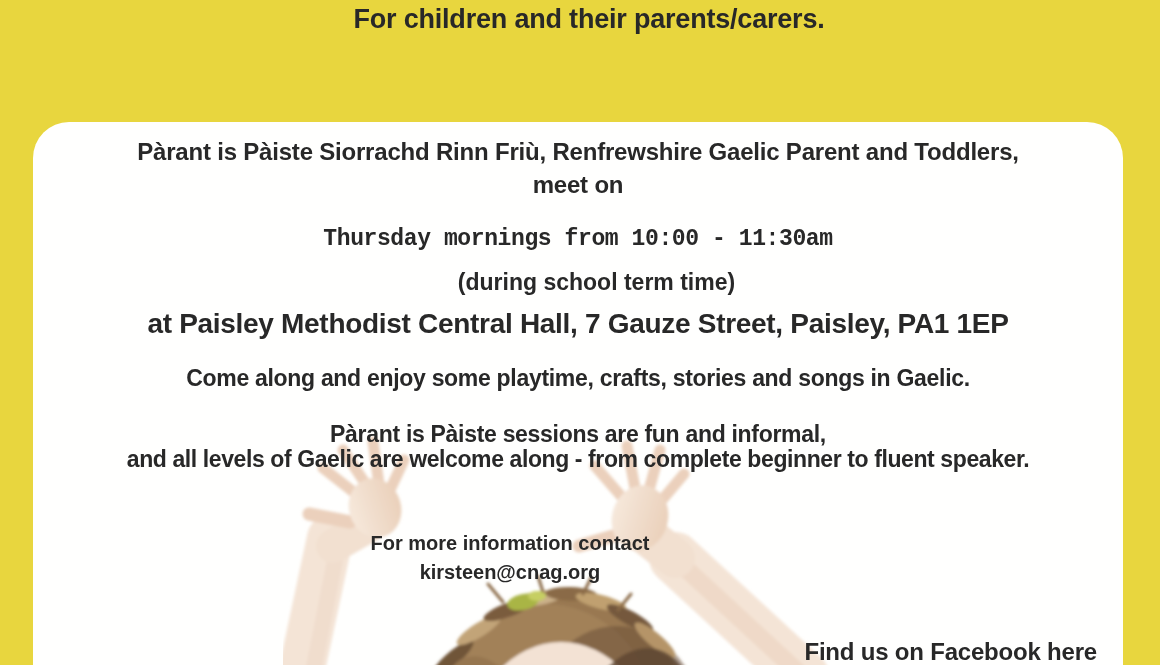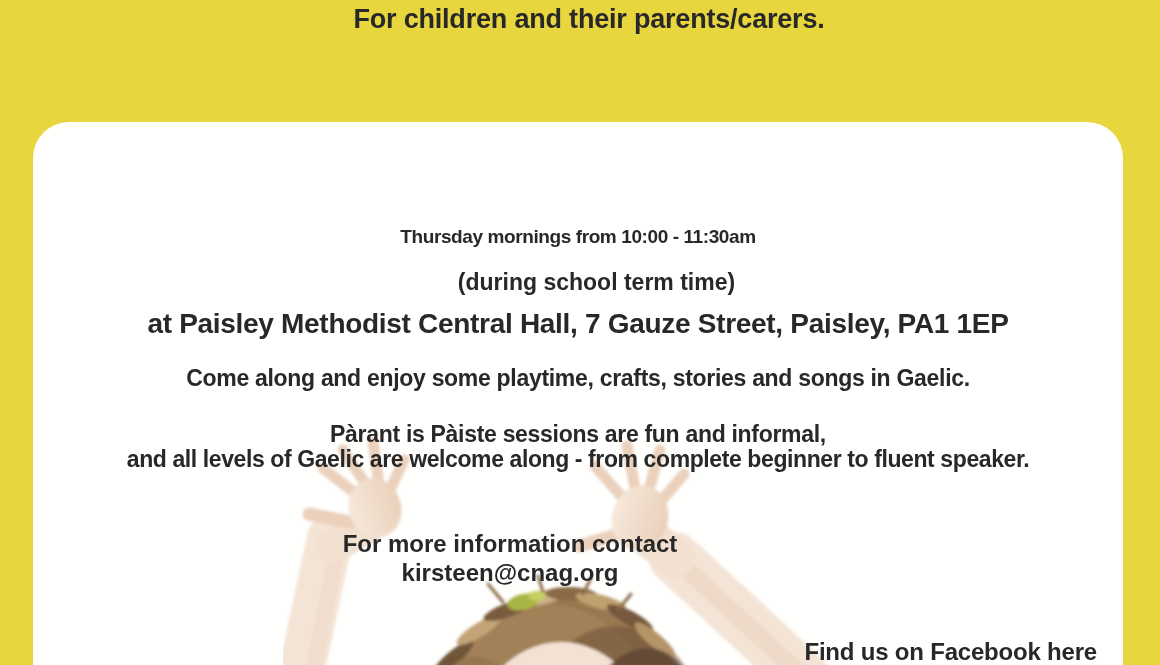--- a/index.html
+++ b/index.html
@@ -21,29 +21,29 @@
   
   .card {
     position:absolute; left:33px; right:37px; top:122px; bottom:-60px;
     background:#fffffe; border-radius:36px; overflow:hidden;
   }
   .card .txt {
     position:absolute; left:0; right:0; text-align:center;
     font-weight:600; z-index:2;
   }
   .intro      { top:13px;  font-size:24px; line-height:33px; letter-spacing:-0.2px; }
-  .schedule   { top:104px; font-size:19px; font-weight:700; letter-spacing:-0.4px; }
+  .schedule   { top:104px; font-size:23px; font-weight:700; letter-spacing:-0.4px;font-family:Liberation Mono, monospace; }
   .note       { top:147px; font-size:23px;margin-left:37px; }
   .venue      { top:186px; font-size:28px; letter-spacing:-0.3px; }
   .activities { top:243px; font-size:23px; letter-spacing:-0.3px; }
   .sessions1  { top:276px; font-size:23px; letter-spacing:-0.3px;margin-top:23px; }
   .sessions2  { top:324px; font-size:23px; letter-spacing:-0.4px; }
   .contact {
     position:absolute; top:407px; left:477px; transform:translateX(-50%);
-    width:max-content; text-align:center; font-size:24px; line-height:29px;
+    width:max-content; text-align:center; font-size:20px; line-height:29px;
     font-weight:600; z-index:2;
   }
   .email { display:block; color:inherit; text-decoration:none; }
   .facebook {
     position:absolute; top:516px; right:26px; z-index:2;
     font-size:24px; font-weight:600; letter-spacing:-0.2px;
     color:inherit; text-decoration:none;
   }
   
   .child {
@@ -130,20 +130,24 @@
           <ellipse cx="203" cy="282" rx="40" ry="62" fill="#96764f" transform="rotate(-20 203 282)"></ellipse>
 
           <g>
             <ellipse cx="240" cy="168" rx="16" ry="8" fill="#a9b544" transform="rotate(-12 240 168)"></ellipse>
             <ellipse cx="254" cy="162" rx="9" ry="5" fill="#c6cf62"></ellipse>
           </g>
         </g>
       </g>
     </svg>
 
+    <div class="txt intro">
+      <div>Pàrant is Pàiste Siorrachd Rinn Friù, Renfrewshire Gaelic Parent and Toddlers,</div>
+      <div>meet on</div>
+    </div>
 
     <div class="txt schedule">Thursday mornings from 10:00 - 11:30am</div>
 
     <div class="txt note">(during school term time)</div>
 
     <div class="txt venue">at Paisley Methodist Central Hall, 7 Gauze Street, Paisley, PA1 1EP</div>
 
     <div class="txt activities">Come along and enjoy some playtime, crafts, stories and songs in Gaelic.</div>
 
     <div class="txt sessions1">Pàrant is Pàiste sessions are fun and informal,</div>

